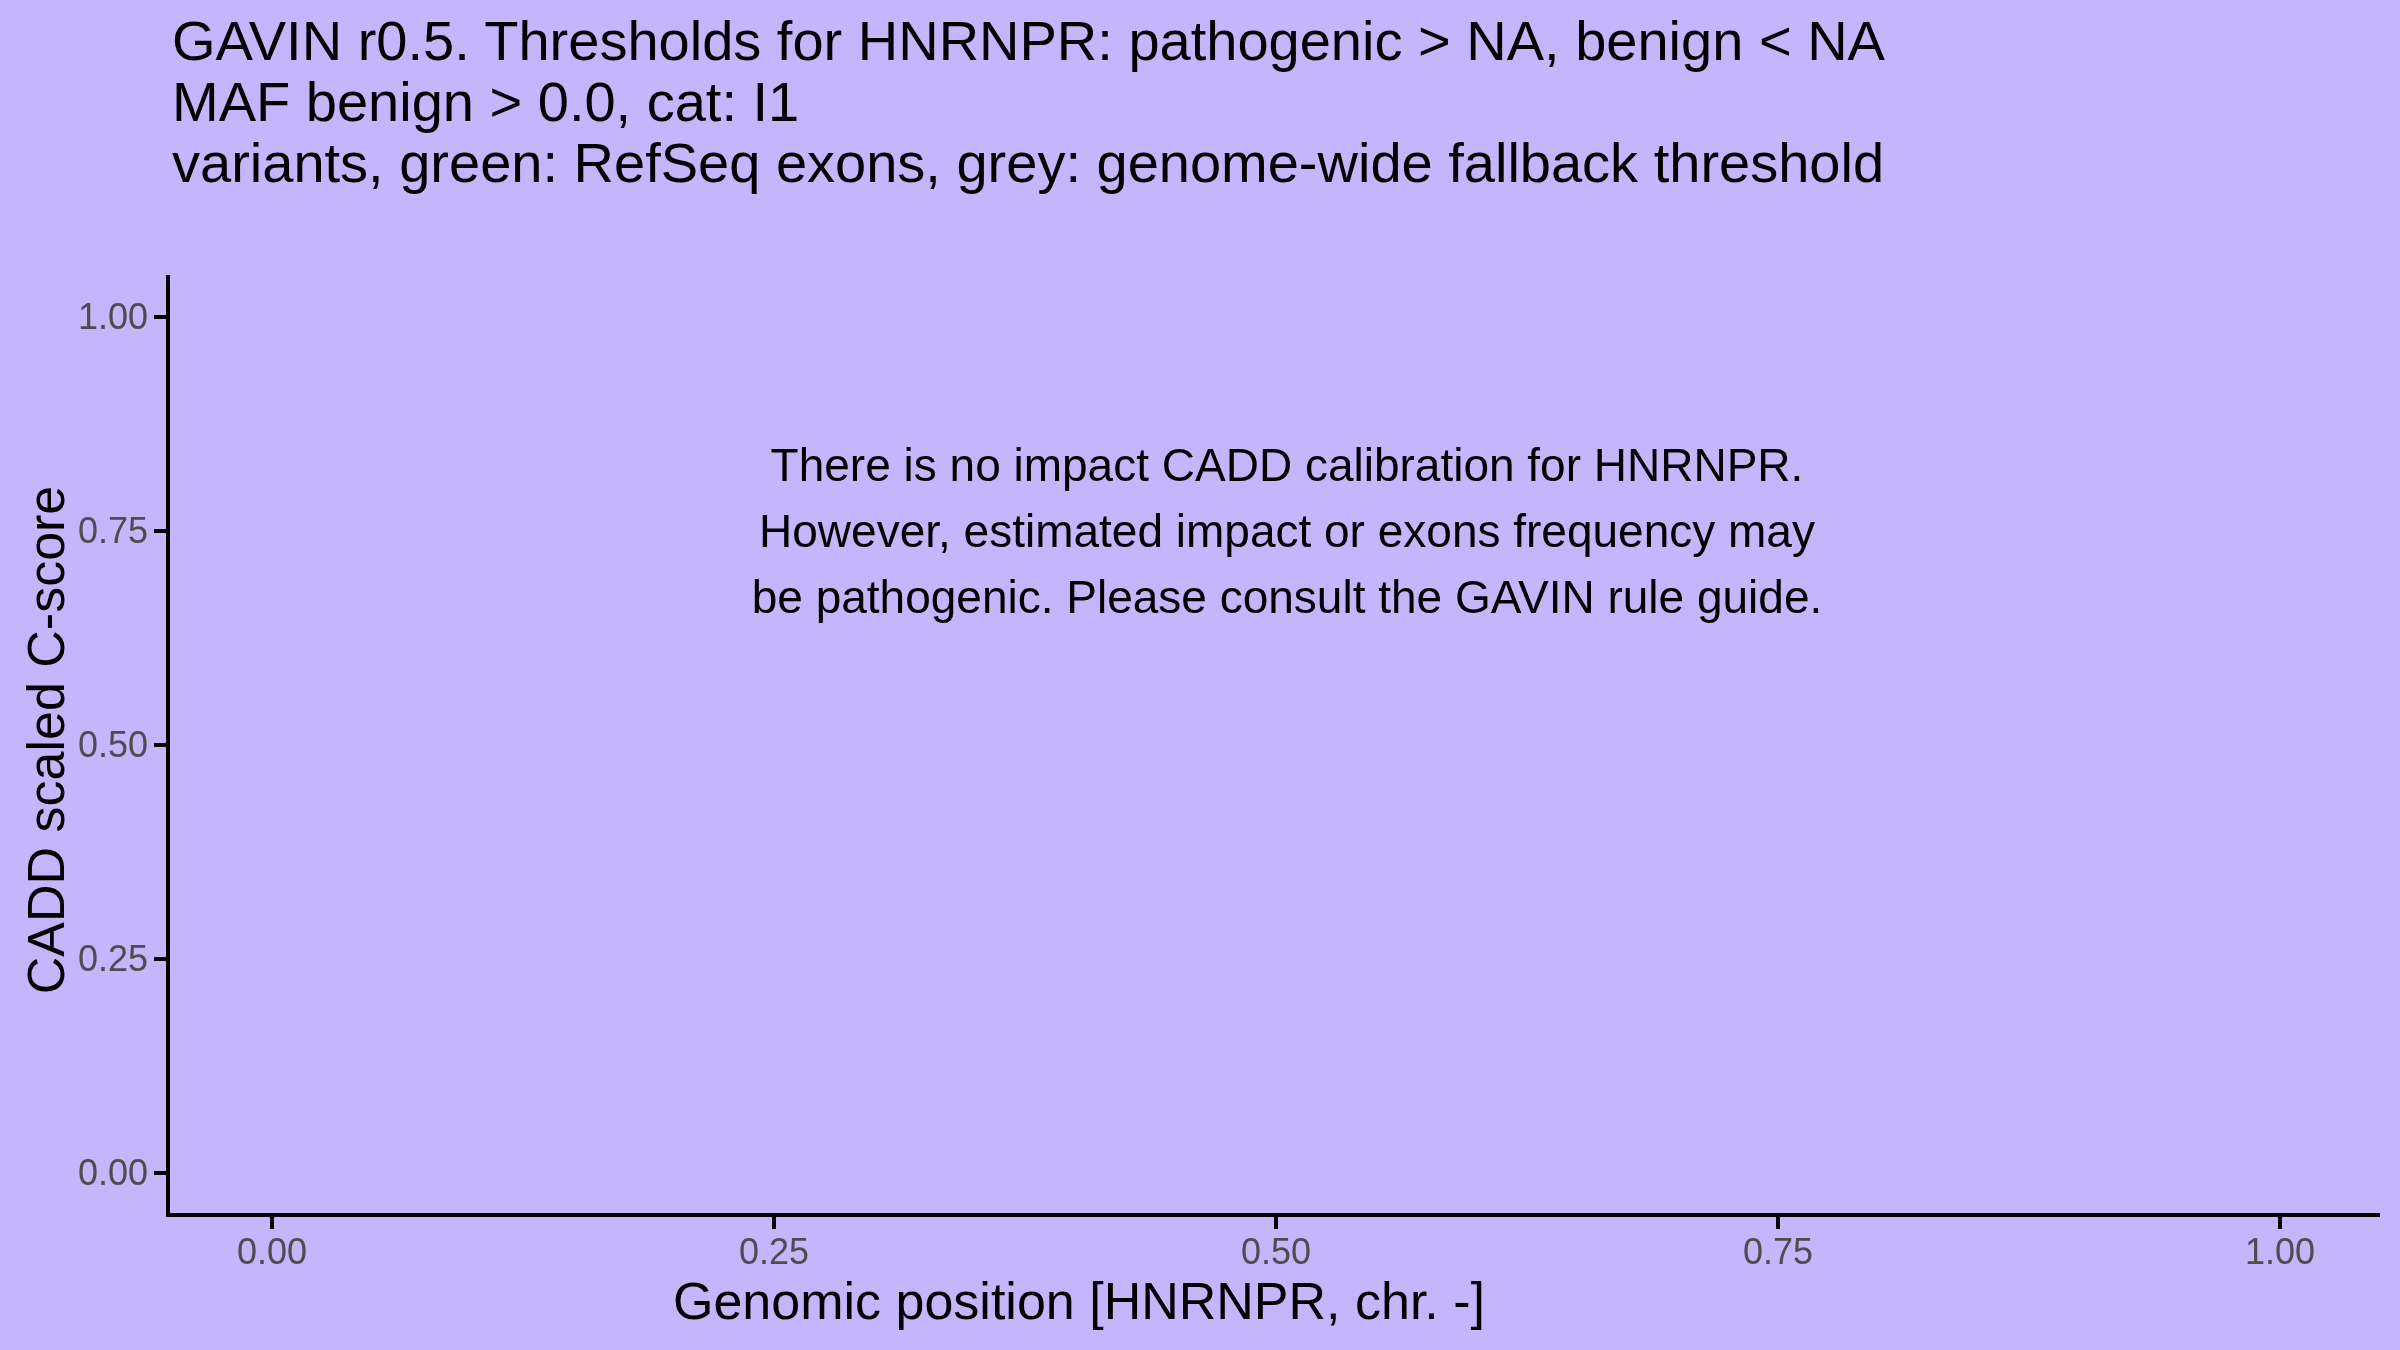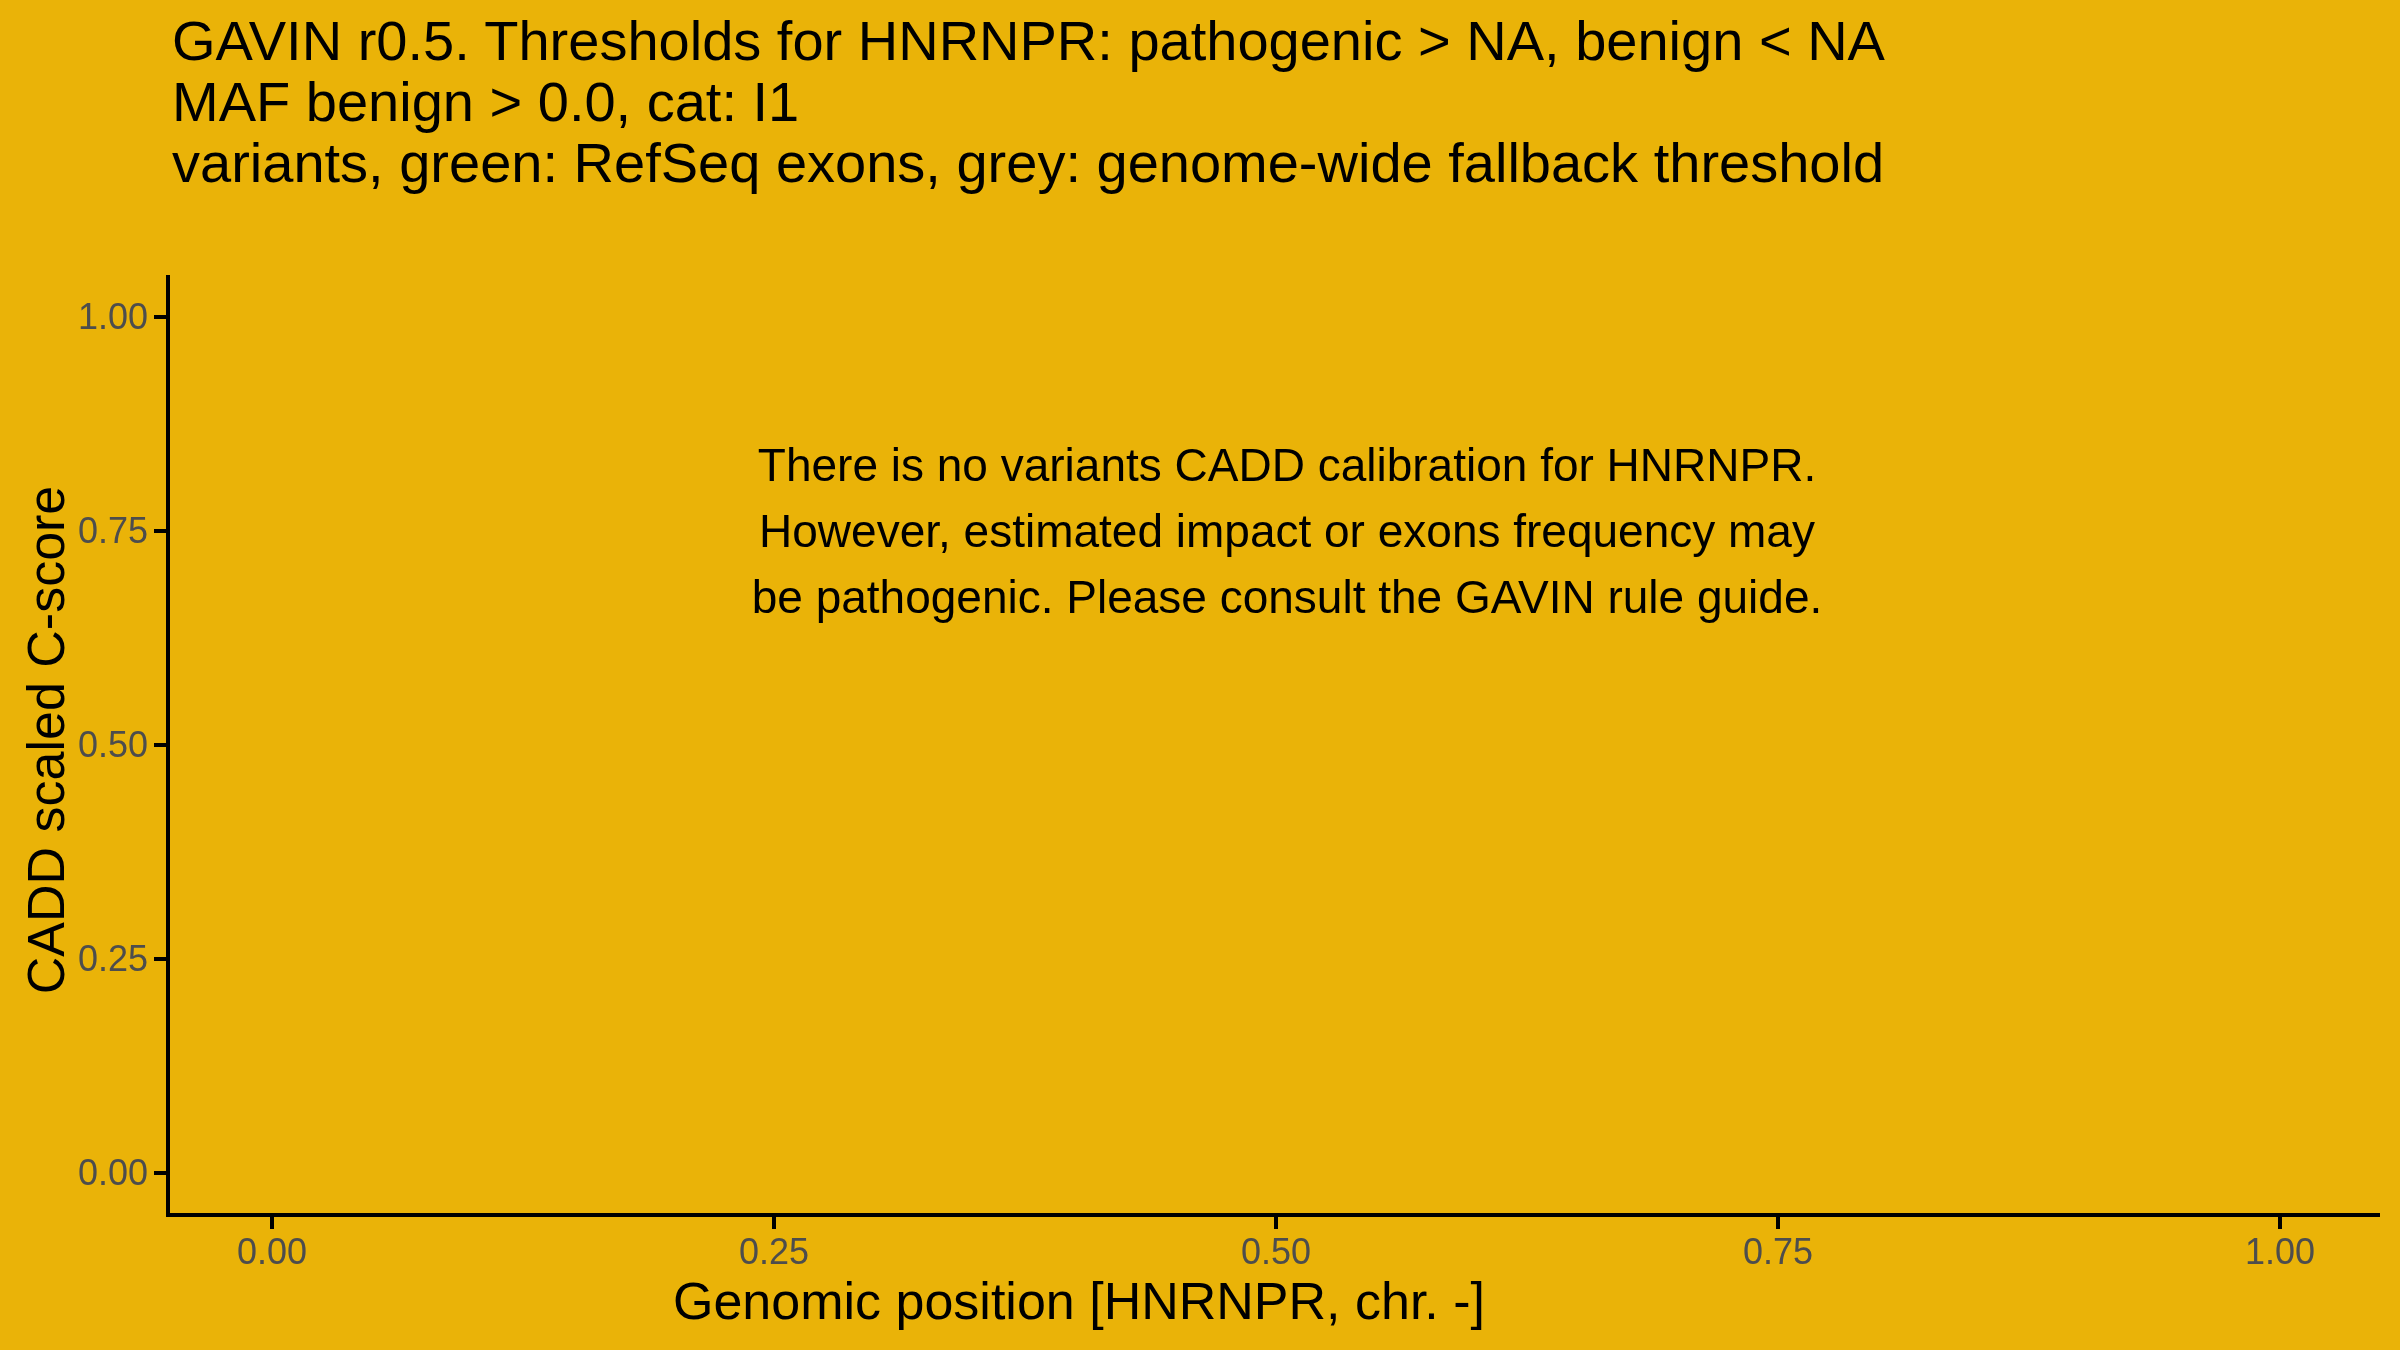--- a/index.html
+++ b/index.html
@@ -4,21 +4,21 @@
 <style>
   html, body {
     margin: 0;
     padding: 0;
     background: #ffffff;
   }
   .figure {
     position: relative;
     width: 2400px;
     height: 1350px;
-    background: #eab308;
+    background: #c4b5fd;
     font-family: "Liberation Sans", sans-serif;
     overflow: hidden;
   }
 
   
   .title-block {
     position: absolute;
     left: 172px;
     top: 10px;
     font-size: 56px;
@@ -154,18 +154,18 @@
   <div class="xtick-label" style="left:192px">0.00</div>
   <div class="xtick-label" style="left:694px">0.25</div>
   <div class="xtick-label" style="left:1196px">0.50</div>
   <div class="xtick-label" style="left:1698px">0.75</div>
   <div class="xtick-label" style="left:2200px">1.00</div>
 
   <div class="x-axis-title">Genomic position [HNRNPR, chr. -]</div>
   <div class="y-axis-title">CADD scaled C-score</div>
 
   <div class="annotation-block">
-    <div>There is no variants CADD calibration for HNRNPR.</div>
+    <div>There is no impact CADD calibration for HNRNPR.</div>
     <div>However, estimated impact or exons frequency may</div>
     <div>be pathogenic. Please consult the GAVIN rule guide.</div>
   </div>
 
 </div>
 
 </body></html>

